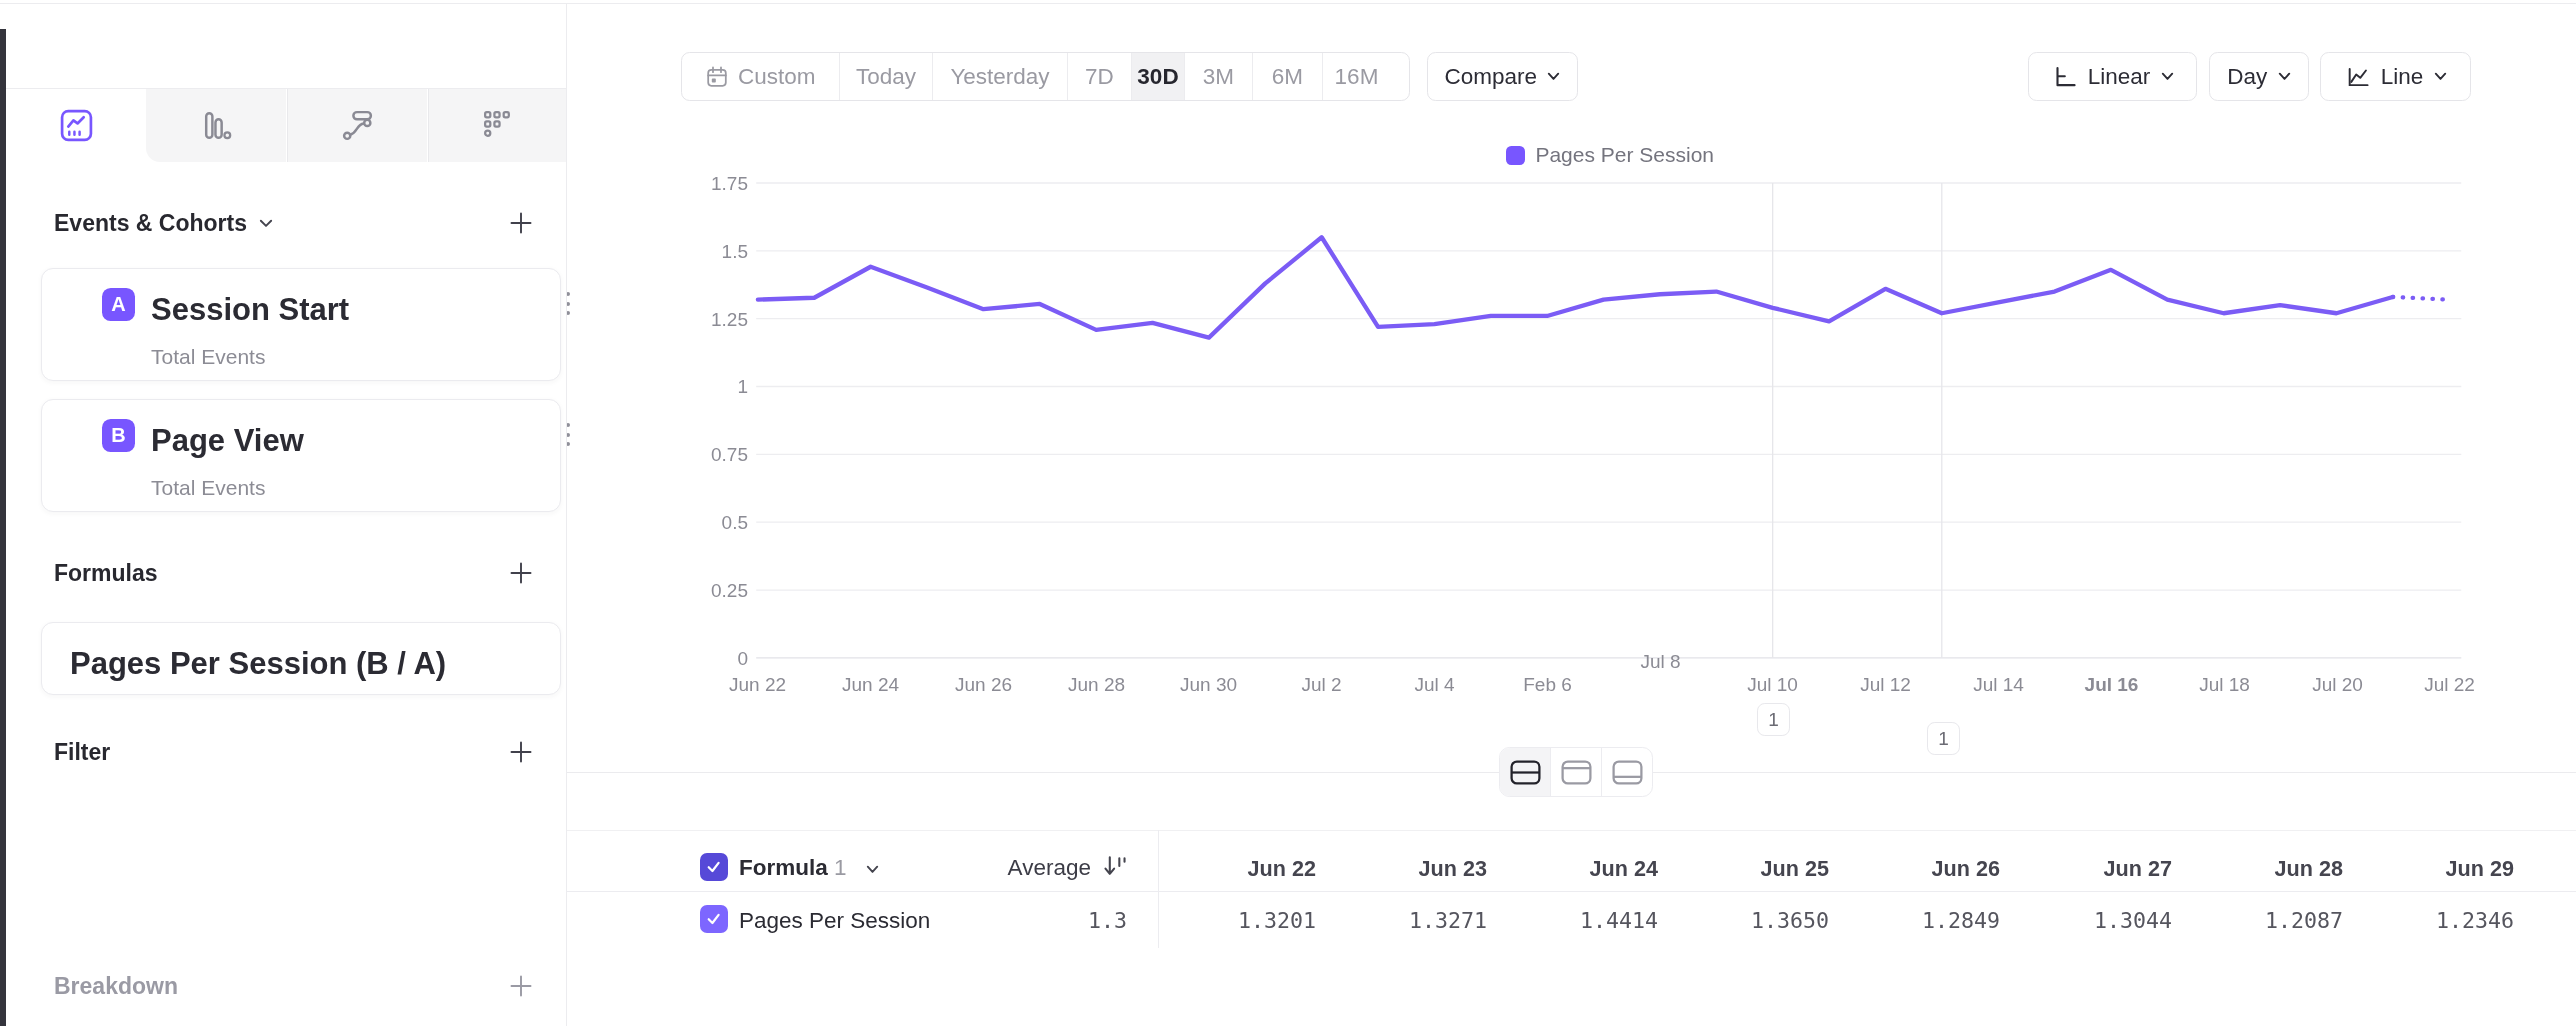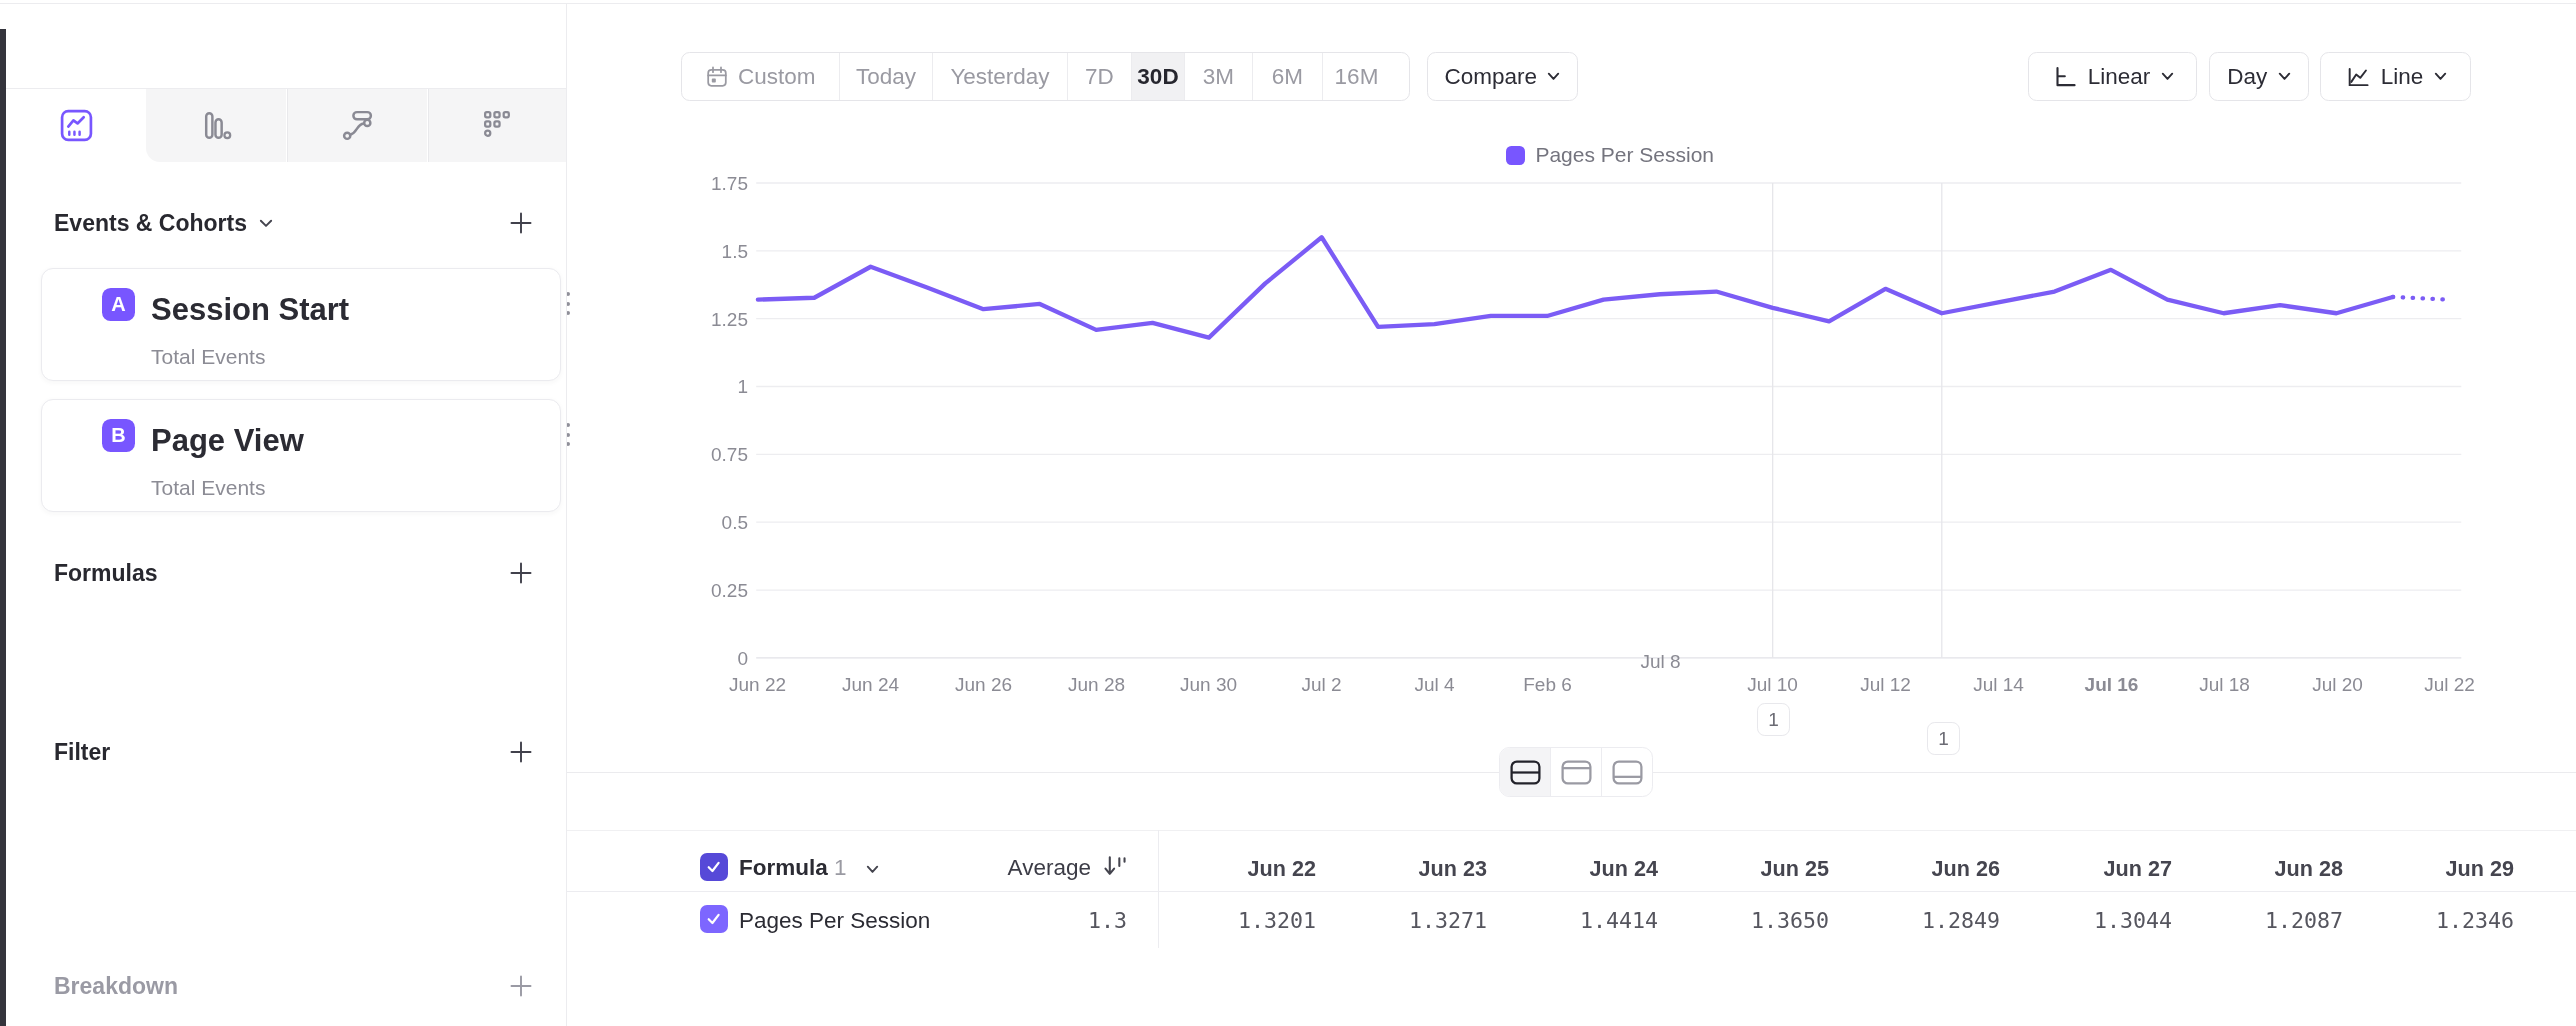--- a/index.html
+++ b/index.html
@@ -155,20 +155,23 @@
   </div>
 
   <div class="abs section-h" style="left:54px;top:560px;">
     <span>Formulas</span>
   </div>
   <div class="abs plus" style="left:508px;top:560px;">
     <svg width="26" height="26" viewBox="0 0 30 30">
         <path d="M15,4 V26 M4,15 H26" stroke="#41414b" stroke-width="2.2" stroke-linecap="round"></path>
       </svg>
   </div>
+  <div class="card" style="top:622px;height:71px;">
+    <div class="card-title" style="left:28px;top:23px;font-weight:600;">Pages Per Session (B / A)</div>
+  </div>
 
   <div class="abs section-h" style="left:54px;top:739px;">
     <span>Filter</span>
   </div>
   <div class="abs plus" style="left:508px;top:739px;">
     <svg width="26" height="26" viewBox="0 0 30 30">
         <path d="M15,4 V26 M4,15 H26" stroke="#41414b" stroke-width="2.2" stroke-linecap="round"></path>
       </svg>
   </div>
 

